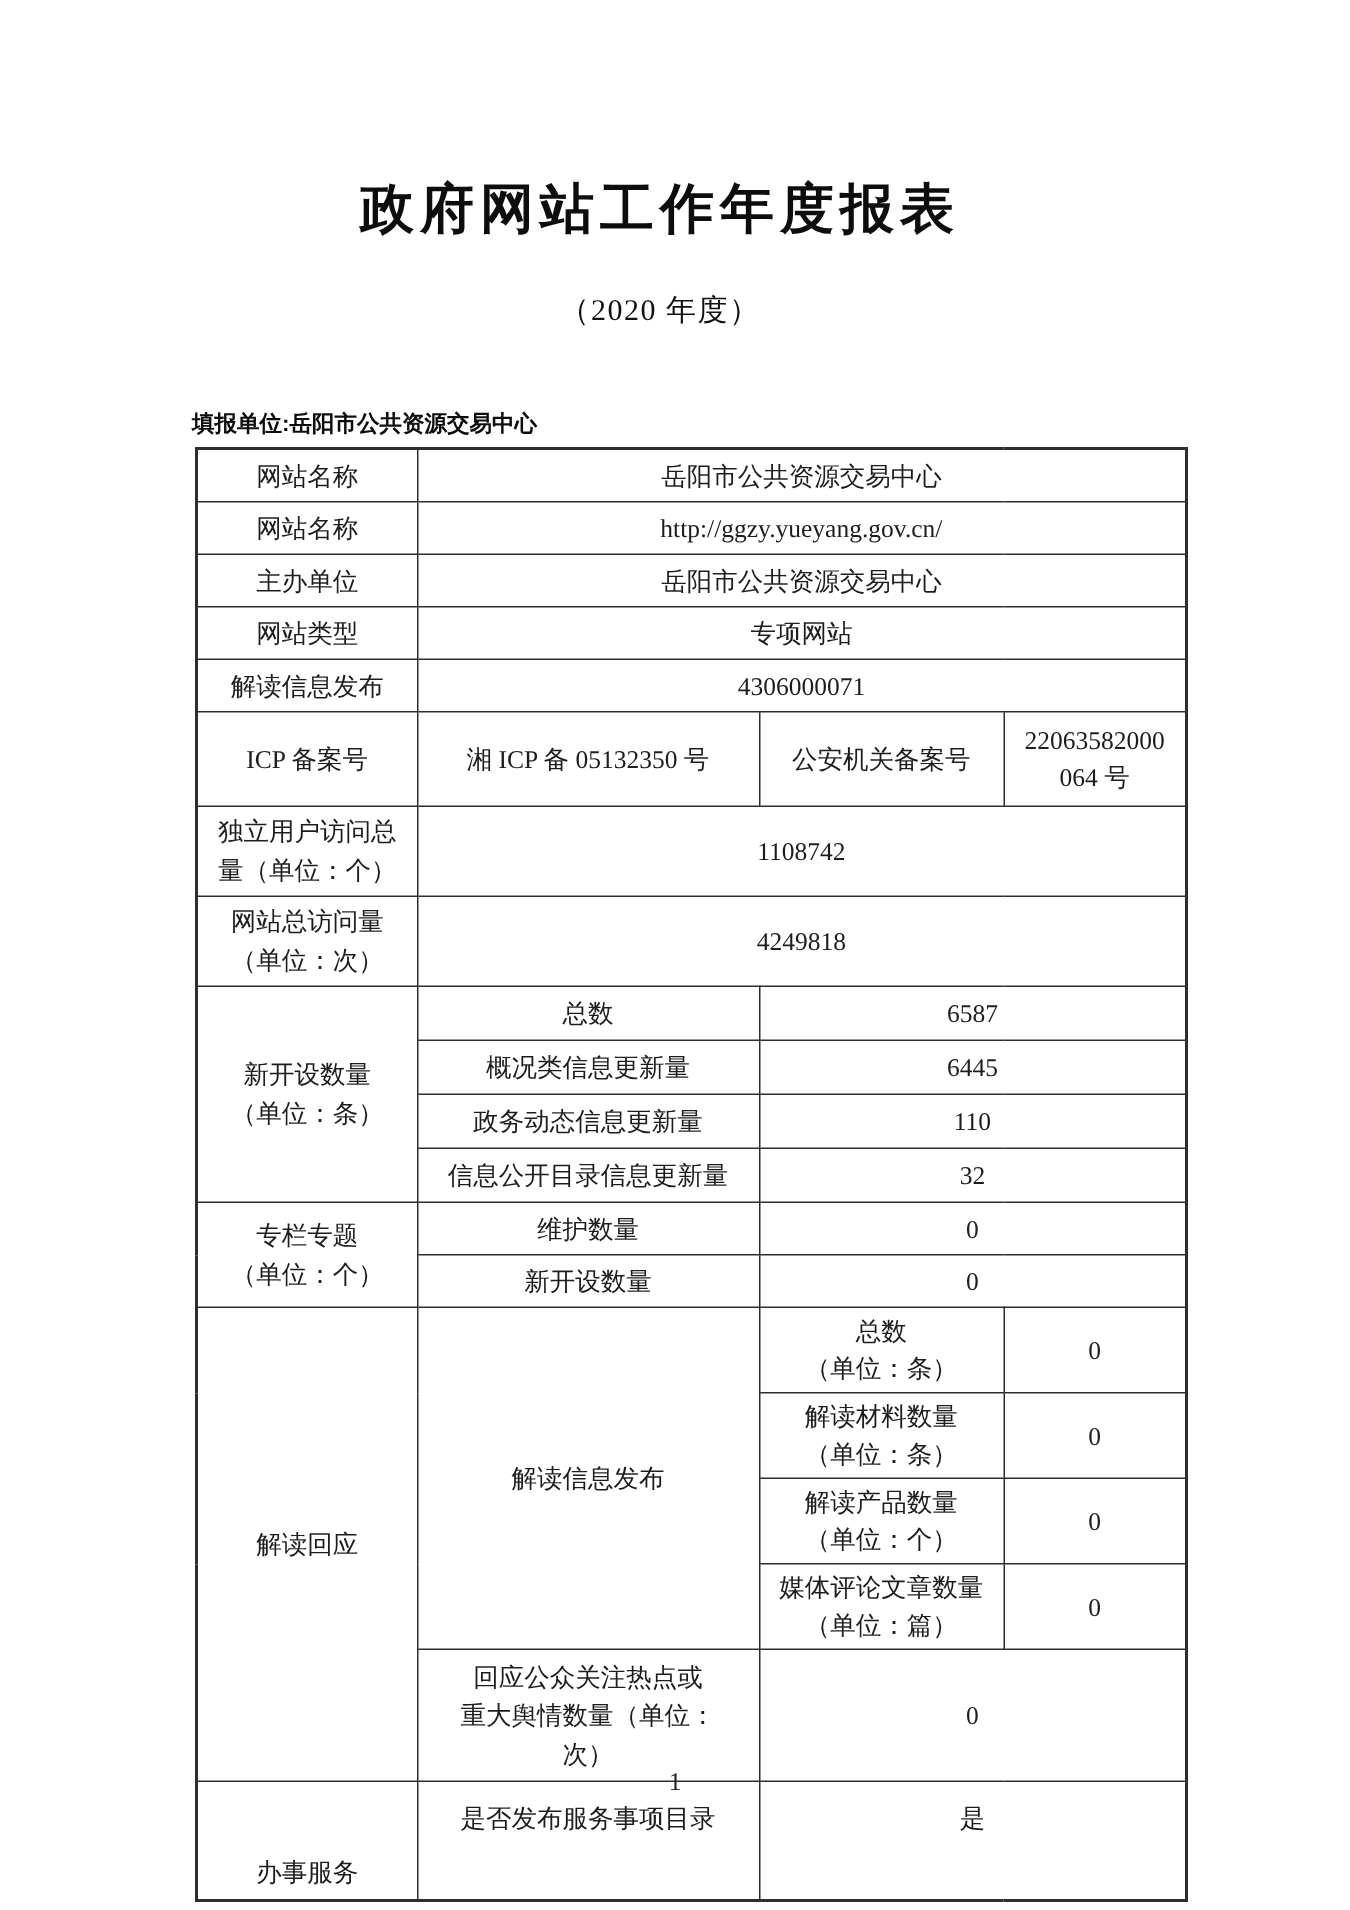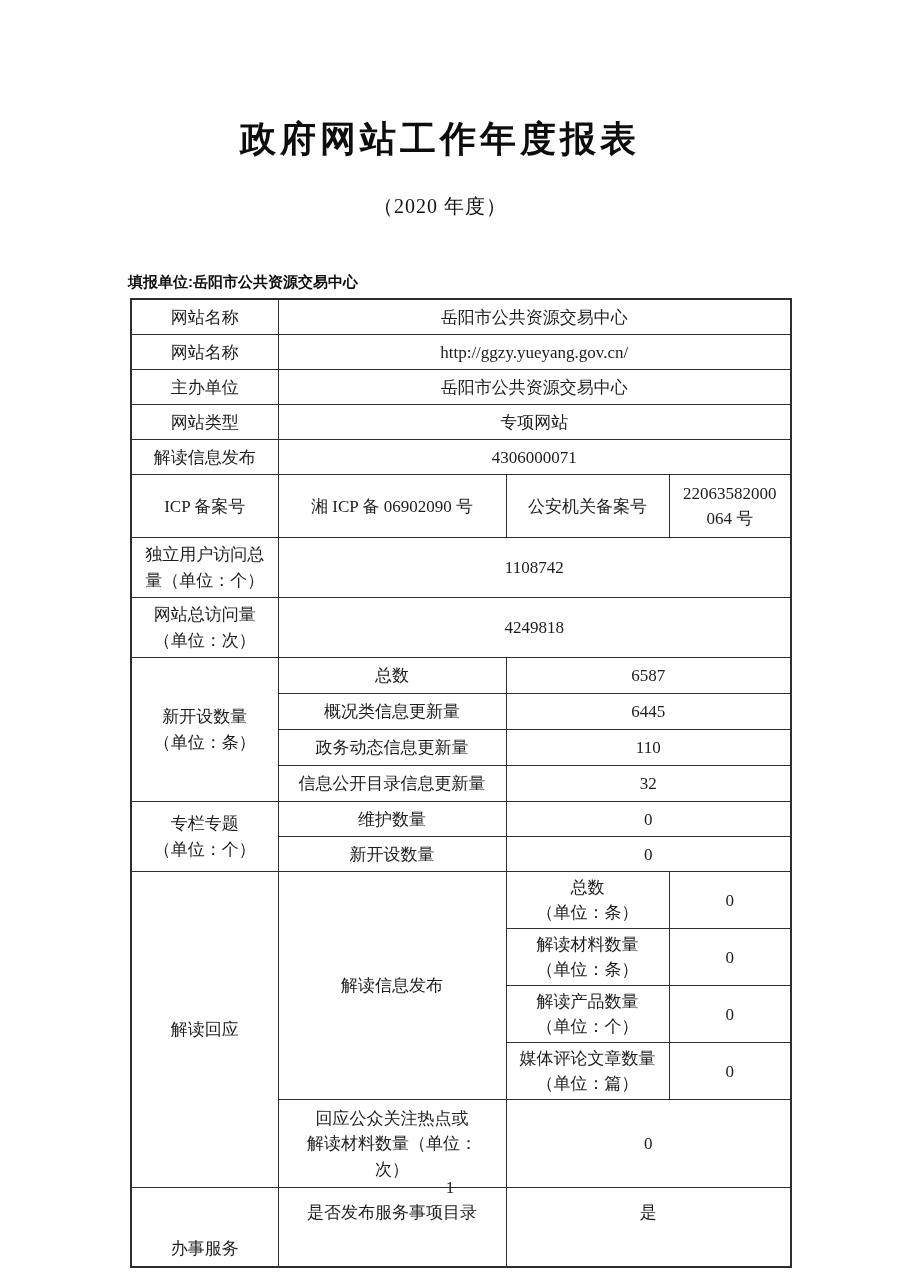--- a/index.html
+++ b/index.html
@@ -110,21 +110,21 @@
         <td>网站类型</td>
         <td colspan="3">专项网站</td>
       </tr>
       <tr class="h30">
         <td>解读信息发布</td>
         <td colspan="3">4306000071</td>
       </tr>
 
       <tr class="h58">
         <td>ICP 备案号</td>
-        <td>湘 ICP 备 06902090 号</td>
+        <td>湘 ICP 备 05132350 号</td>
         <td>公安机关备案号</td>
         <td>22063582000
 064 号</td>
       </tr>
 
       <tr class="h55">
         <td>独立用户访问总
 量（单位：个）</td>
         <td colspan="3">1108742</td>
       </tr>
@@ -181,21 +181,21 @@
 （单位：个）</td>
         <td>0</td>
       </tr>
       <tr class="h52">
         <td>媒体评论文章数量
 （单位：篇）</td>
         <td>0</td>
       </tr>
       <tr class="h83">
         <td>回应公众关注热点或
-解读材料数量（单位：
+重大舆情数量（单位：
 次）</td>
         <td colspan="2">0</td>
       </tr>
 
       <tr class="h64 cut-row">
         <td class="group-cell">办事服务</td>
         <td class="sub-cell">是否发布服务事项目录</td>
         <td class="sub-cell" colspan="2">是</td>
       </tr>
     </tbody>

